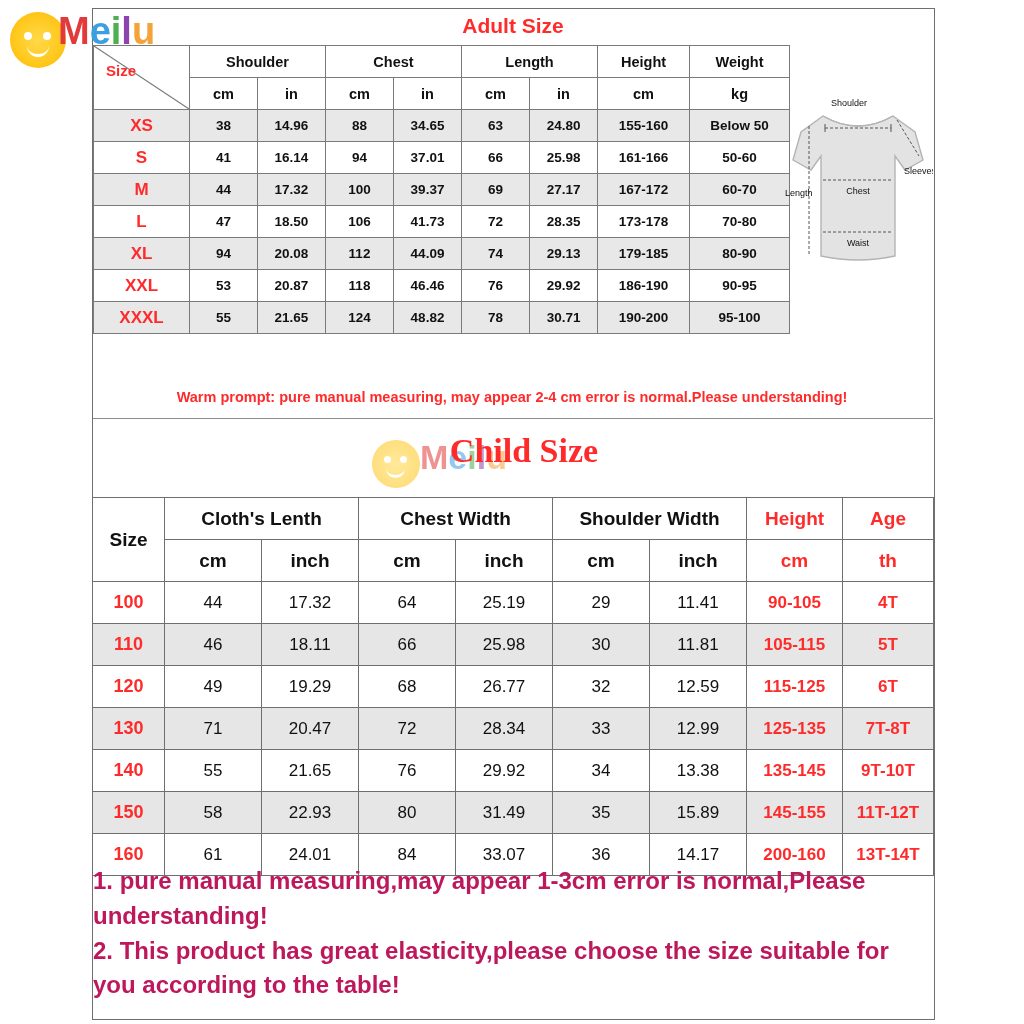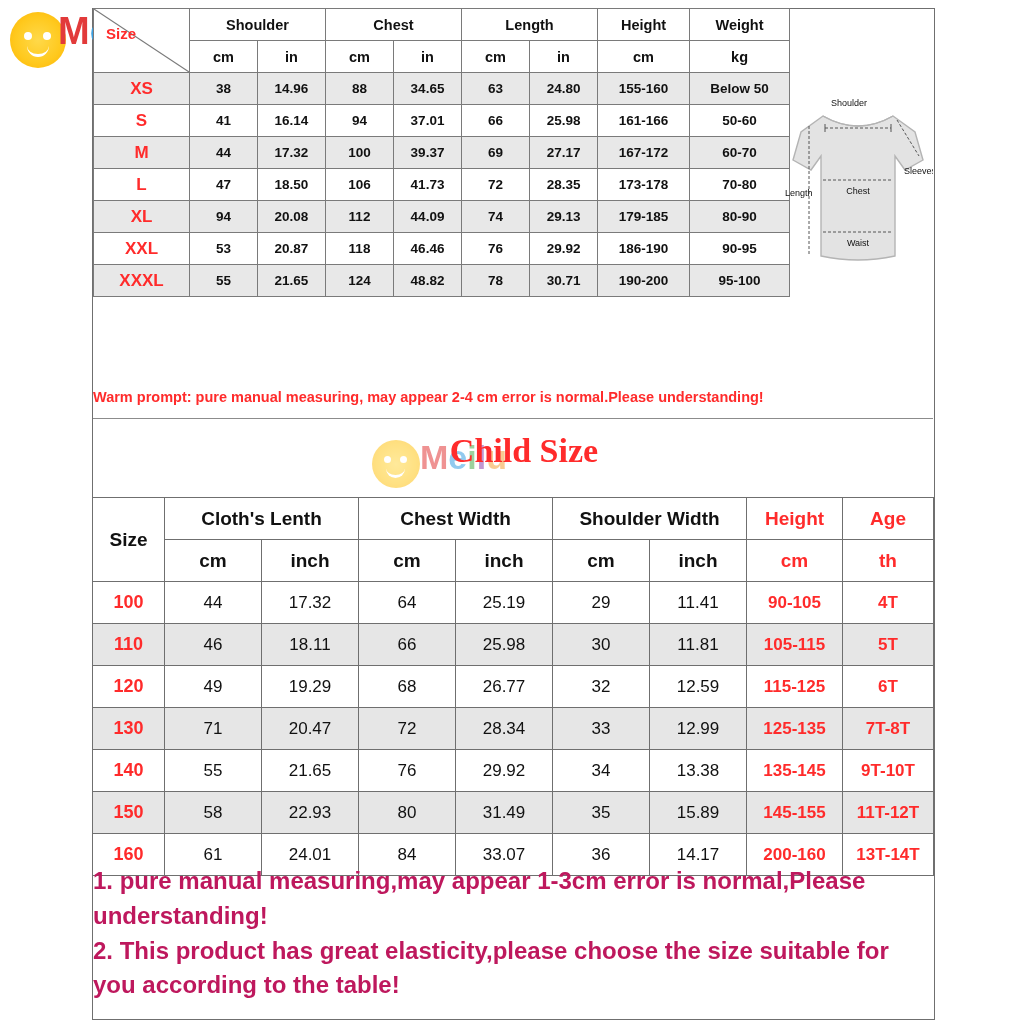--- a/index.html
+++ b/index.html
@@ -121,20 +121,21 @@
     font-weight: bold;
   }
   .size-corner .diag {
     position: absolute;
     left: 0; top: 0; width: 100%; height: 100%;
   }
   .warn {
     position: absolute;
     left: 0; top: 381px;
     width: 838px;
+    text-align: center;
     color: #ff2b2b;
     font-size: 14.5px;
     font-weight: bold;
   }
   .hr-line {
     position: absolute;
     left: 93px; top: 418px;
     width: 840px;
     height: 1px;
     background: #8c8c8c;
@@ -211,20 +212,21 @@
     <div class="wm-sun">
         <div class="wm-smile"></div>
       </div>
     <div class="wm-text">
       <span>M</span><span>e</span><span>i</span><span>l</span><span>u</span>
     </div>
   </div>
 
   <div class="adult-wrap">
 
+    <div class="adult-title">Adult Size</div>
 
     <table class="adult">
       <colgroup>
         <col style="width:96px">
         <col style="width:68px">
           <col style="width:68px">
         <col style="width:68px">
           <col style="width:68px">
         <col style="width:68px">
           <col style="width:68px">

